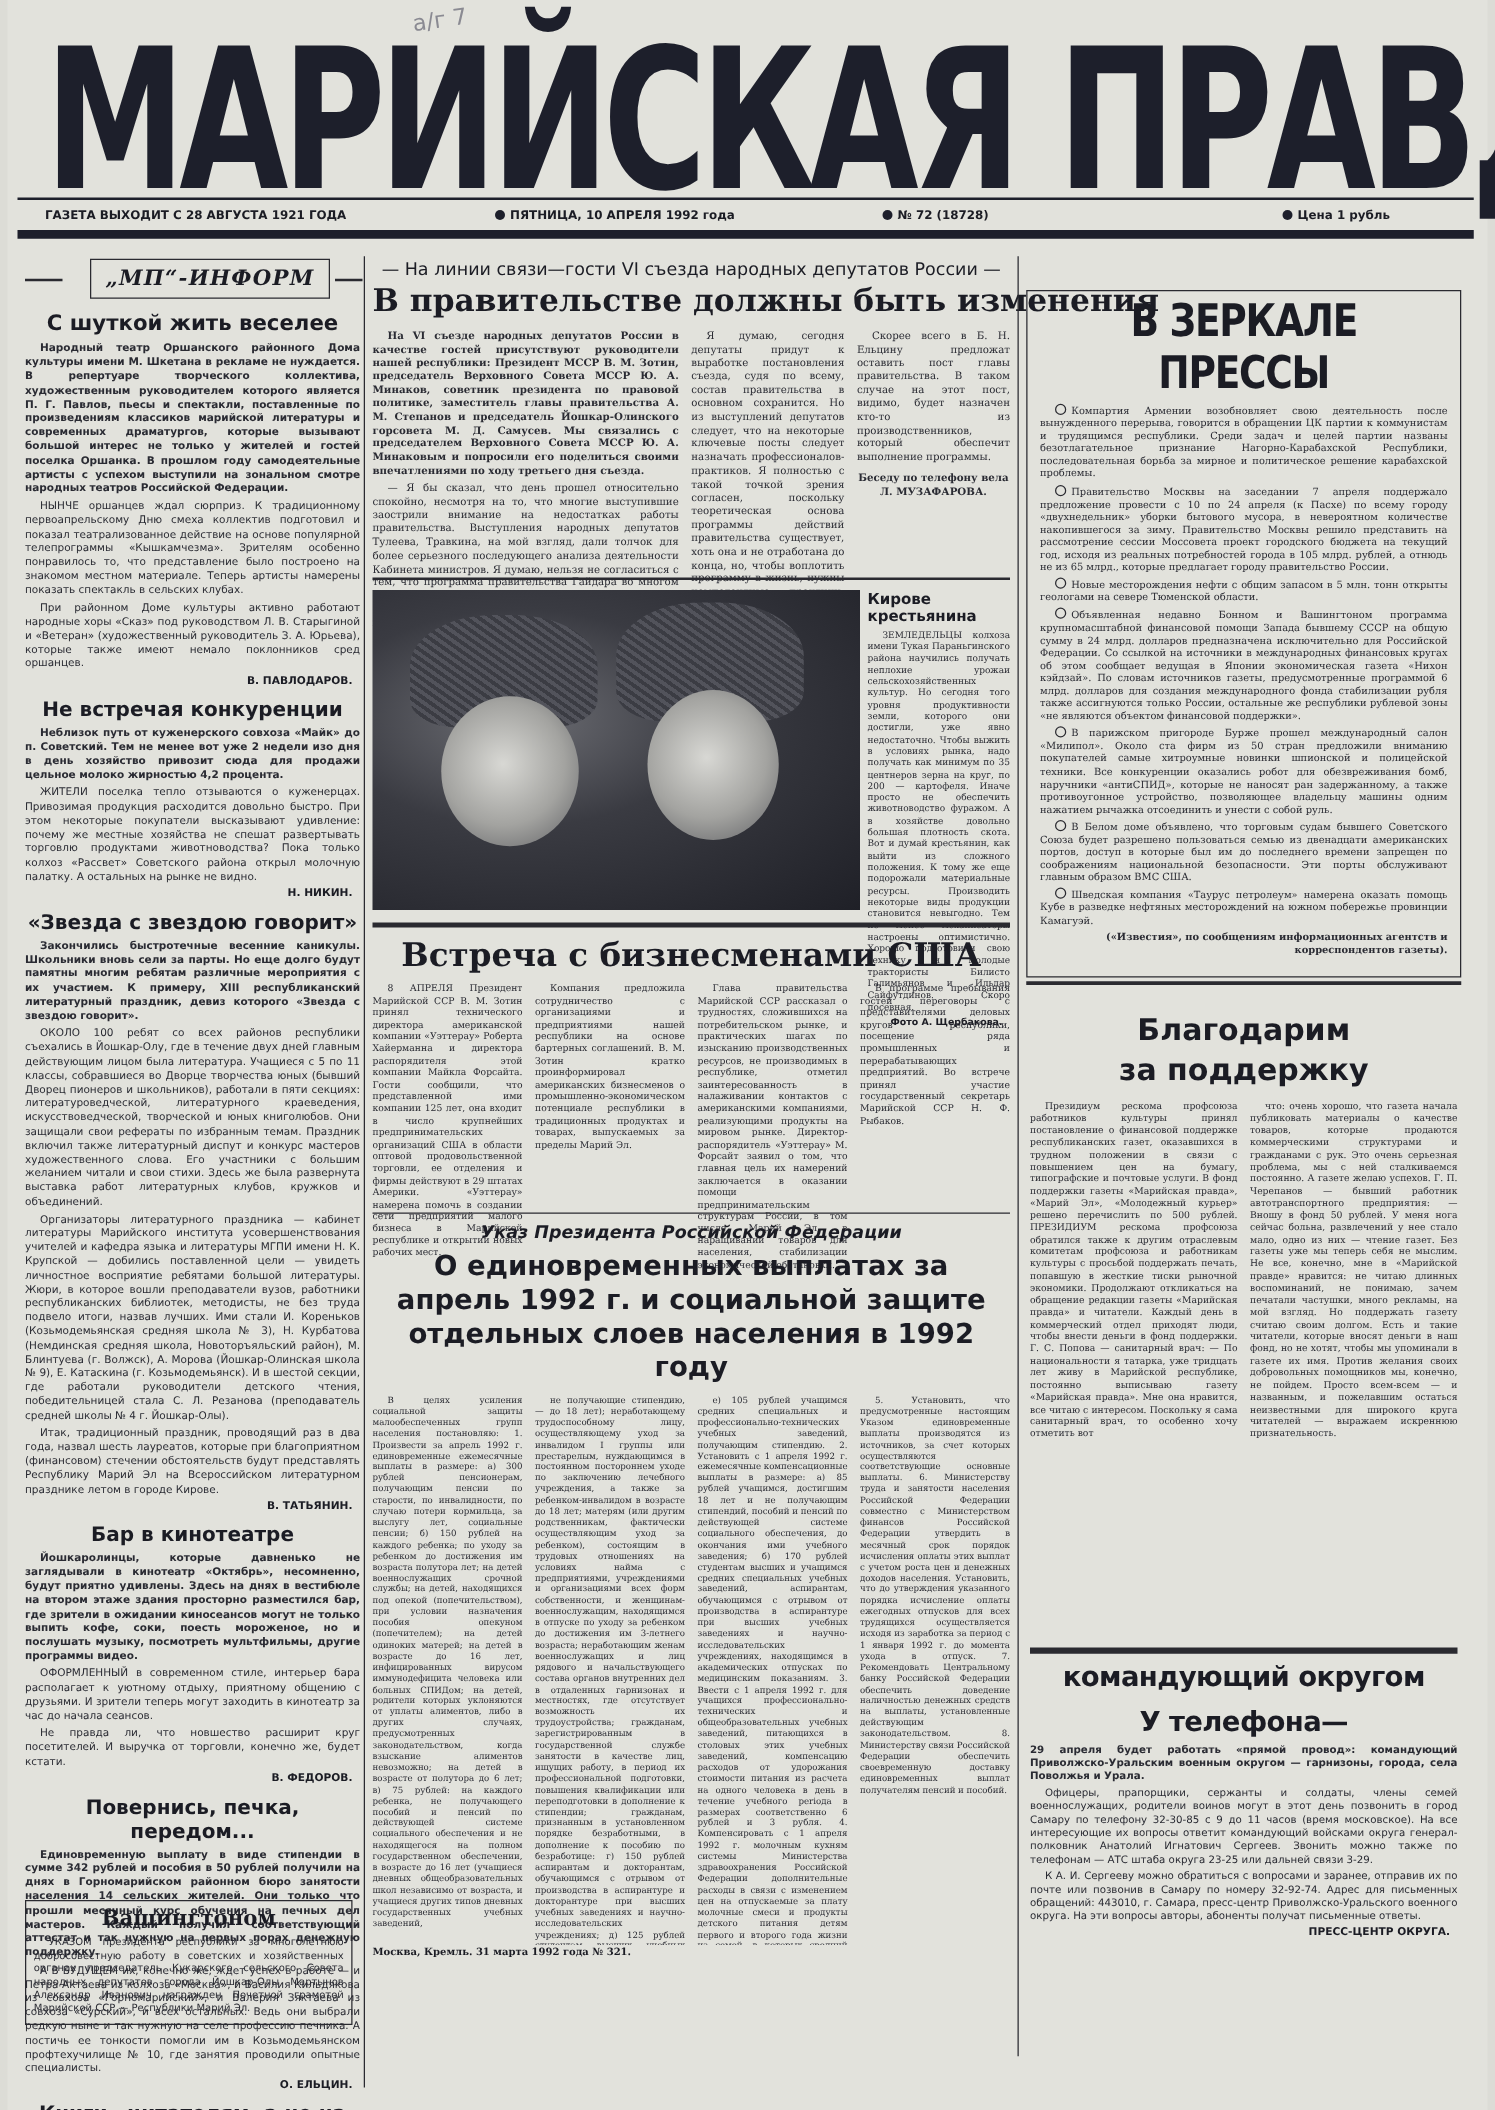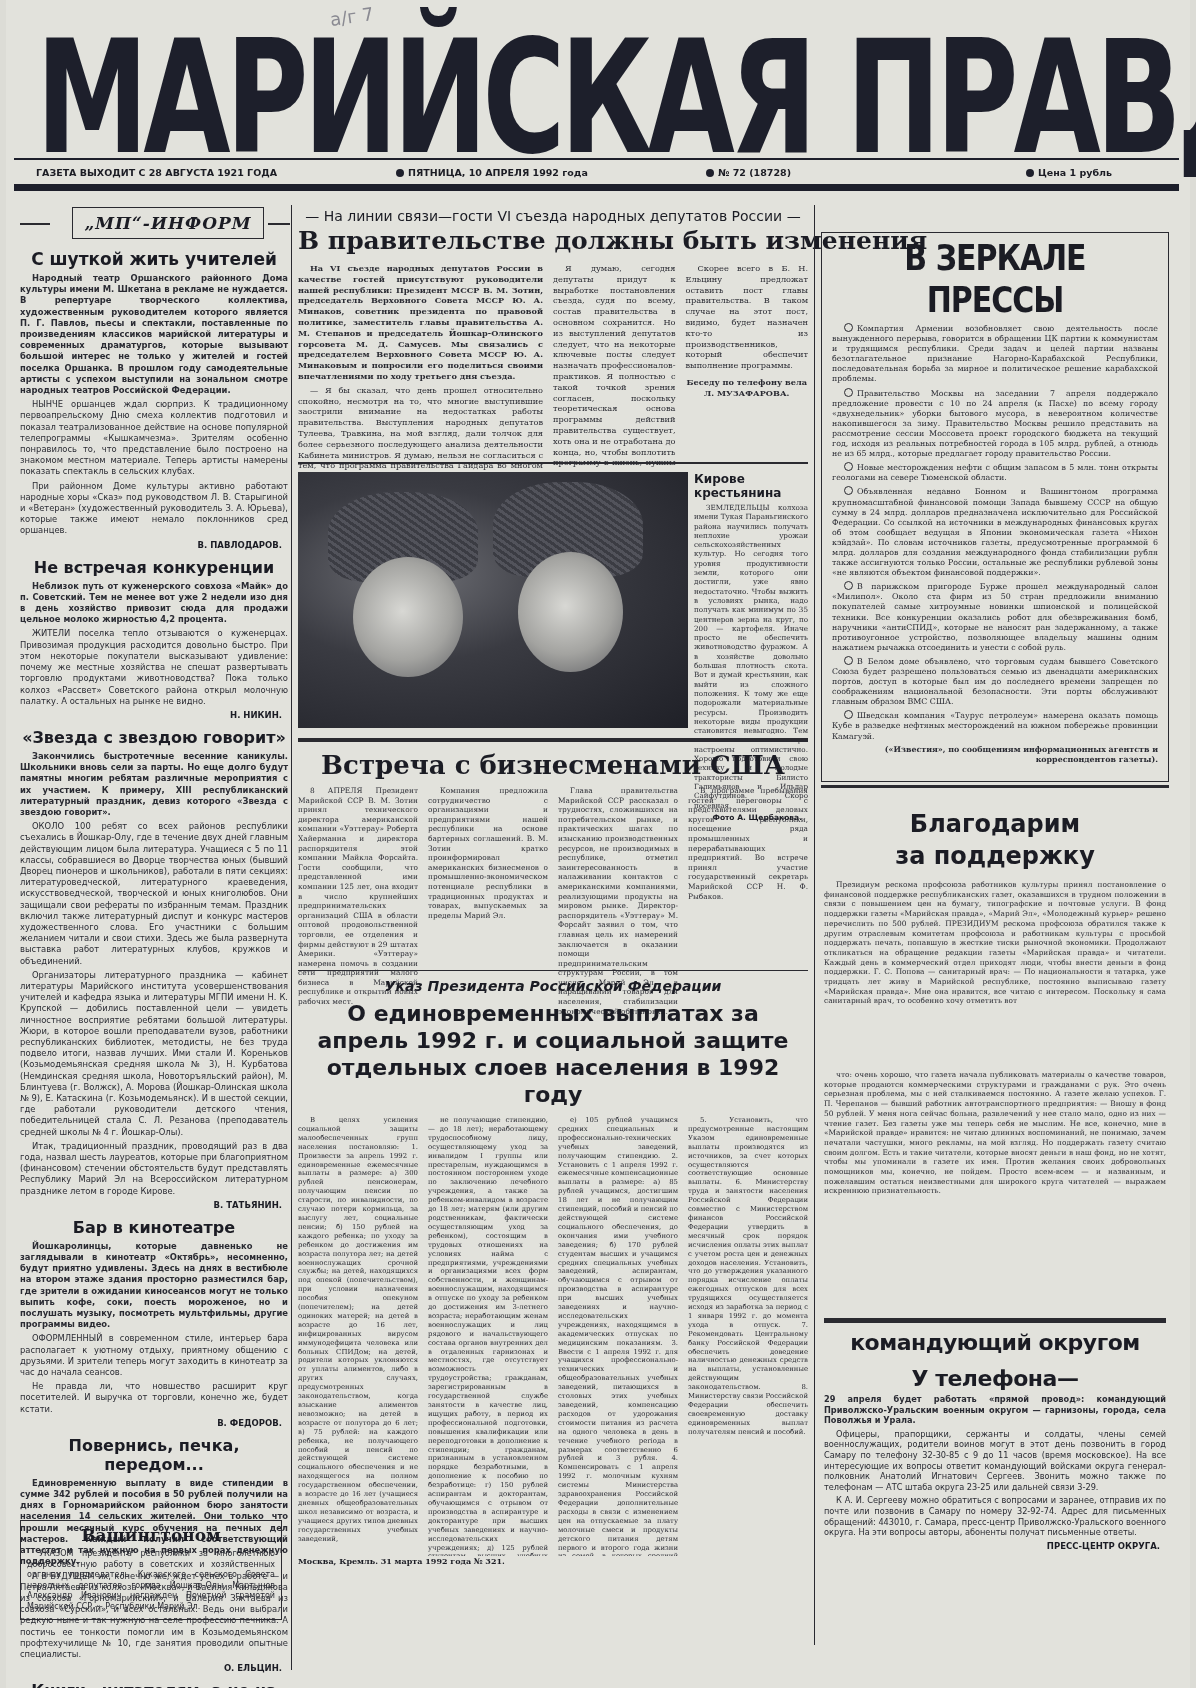--- a/index.html
+++ b/index.html
@@ -50,21 +50,21 @@
   </div>
   <div class="rule-thick" style="left:8px;top:184px;width:1165px;height:7px;"></div>
 
   <div class="col" style="left:14px;top:205px;width:268px;">
     <div style="position:relative;height:40px;">
       <div style="position:absolute;left:0;top:18px;width:30px;height:2px;background:#2a2a30;"></div>
       <div style="position:absolute;left:52px;top:2px;width:190px;height:30px;border:1.5px solid #2a2a30;display:flex;align-items:center;justify-content:center;font-family:'DejaVu Serif',serif;font-weight:bold;font-style:italic;font-size:17px;letter-spacing:1px;">„МП“-ИНФОРМ</div>
       <div style="position:absolute;left:248px;top:18px;width:22px;height:2px;background:#2a2a30;"></div>
     </div>
 
-    <div class="h-sans" style="font-size:17px;margin:4px 0 4px;">С шуткой жить учителей</div>
+    <div class="h-sans" style="font-size:17px;margin:4px 0 4px;">С шуткой жить веселее</div>
     <div class="body-text sans">
       <p class="lead">Народный театр Оршанского районного Дома культуры имени М. Шкетана в рекламе не нуждается. В репертуаре творческого коллектива, художественным руководителем которого является П. Г. Павлов, пьесы и спектакли, поставленные по произведениям классиков марийской литературы и современных драматургов, которые вызывают большой интерес не только у жителей и гостей поселка Оршанка. В прошлом году самодеятельные артисты с успехом выступили на зональном смотре народных театров Российской Федерации.</p>
       <p>НЫНЧЕ оршанцев ждал сюрприз. К традиционному первоапрельскому Дню смеха коллектив подготовил и показал театрализованное действие на основе популярной телепрограммы «Кышкамчезма». Зрителям особенно понравилось то, что представление было построено на знакомом местном материале. Теперь артисты намерены показать спектакль в сельских клубах.</p>
       <p>При районном Доме культуры активно работают народные хоры «Сказ» под руководством Л. В. Старыгиной и «Ветеран» (художественный руководитель З. А. Юрьева), которые также имеют немало поклонников сред оршанцев.</p>
     </div>
     <div class="sign">В. ПАВЛОДАРОВ.</div>
 
     <div class="h-sans" style="font-size:16px;margin:8px 0 4px;">Не встречая конкуренции</div>
     <div class="body-text sans">
       <p class="lead">Неблизок путь от куженерского совхоза «Майк» до п. Советский. Тем не менее вот уже 2 недели изо дня в день хозяйство привозит сюда для продажи цельное молоко жирностью 4,2 процента.</p>
@@ -205,21 +205,21 @@
       <p><span class="bullet"></span><span>В Белом доме объявлено, что торговым судам бывшего Советского Союза будет разрешено пользоваться семью из двенадцати американских портов, доступ в которые был им до последнего времени запрещен по соображениям национальной безопасности. Эти порты обслуживают главным образом ВМС США.</span></p>
       <p><span class="bullet"></span><span>Шведская компания «Таурус петролеум» намерена оказать помощь Кубе в разведке нефтяных месторождений на южном побережье провинции Камагуэй.</span></p>
       <div style="text-align:right;font-weight:bold;">(«Известия», по сообщениям информационных агентств и корреспондентов газеты).</div>
     </div>
   </div>
   <div class="hline" style="left:815px;top:785px;width:348px;height:3px;"></div>
 
   <div class="col" style="left:818px;top:808px;width:342px;">
     <div class="h-sans" style="font-size:24px;line-height:32px;">Благодарим</div>
     <div class="h-sans" style="font-size:24px;line-height:32px;margin-bottom:8px;">за поддержку</div>
-    <div class="body-text cols" style="font-size:7.4px;line-height:9.7px;height:370px;overflow:hidden;flex-direction:column;">
+    <div class="body-text cols" style="font-size:7.4px;line-height:9.7px;height:370px;overflow:hidden;">
       <div>
           <p>Президиум рескома профсоюза работников культуры принял постановление о финансовой поддержке республиканских газет, оказавшихся в трудном положении в связи с повышением цен на бумагу, типографские и почтовые услуги. В фонд поддержки газеты «Марийская правда», «Марий Эл», «Молодежный курьер» решено перечислить по 500 рублей. ПРЕЗИДИУМ рескома профсоюза обратился также к другим отраслевым комитетам профсоюза и работникам культуры с просьбой поддержать печать, попавшую в жесткие тиски рыночной экономики. Продолжают откликаться на обращение редакции газеты «Марийская правда» и читатели. Каждый день в коммерческий отдел приходят люди, чтобы внести деньги в фонд поддержки. Г. С. Попова — санитарный врач: — По национальности я татарка, уже тридцать лет живу в Марийской республике, постоянно выписываю газету «Марийская правда». Мне она нравится, все читаю с интересом. Поскольку я сама санитарный врач, то особенно хочу отметить вот</p>
         </div>
       <div>
           <p>что: очень хорошо, что газета начала публиковать материалы о качестве товаров, которые продаются коммерческими структурами и гражданами с рук. Это очень серьезная проблема, мы с ней сталкиваемся постоянно. А газете желаю успехов. Г. П. Черепанов — бывший работник автотранспортного предприятия: — Вношу в фонд 50 рублей. У меня нога сейчас больна, развлечений у нее стало мало, одно из них — чтение газет. Без газеты уже мы теперь себя не мыслим. Не все, конечно, мне в «Марийской правде» нравится: не читаю длинных воспоминаний, не понимаю, зачем печатали частушки, много рекламы, на мой взгляд. Но поддержать газету считаю своим долгом. Есть и такие читатели, которые вносят деньги в наш фонд, но не хотят, чтобы мы упоминали в газете их имя. Против желания своих добровольных помощников мы, конечно, не пойдем. Просто всем-всем — и названным, и пожелавшим остаться неизвестными для широкого круга читателей — выражаем искреннюю признательность.</p>
         </div>
     </div>
   </div>
   <div class="hline" style="left:818px;top:1318px;width:342px;height:5px;"></div>
 

